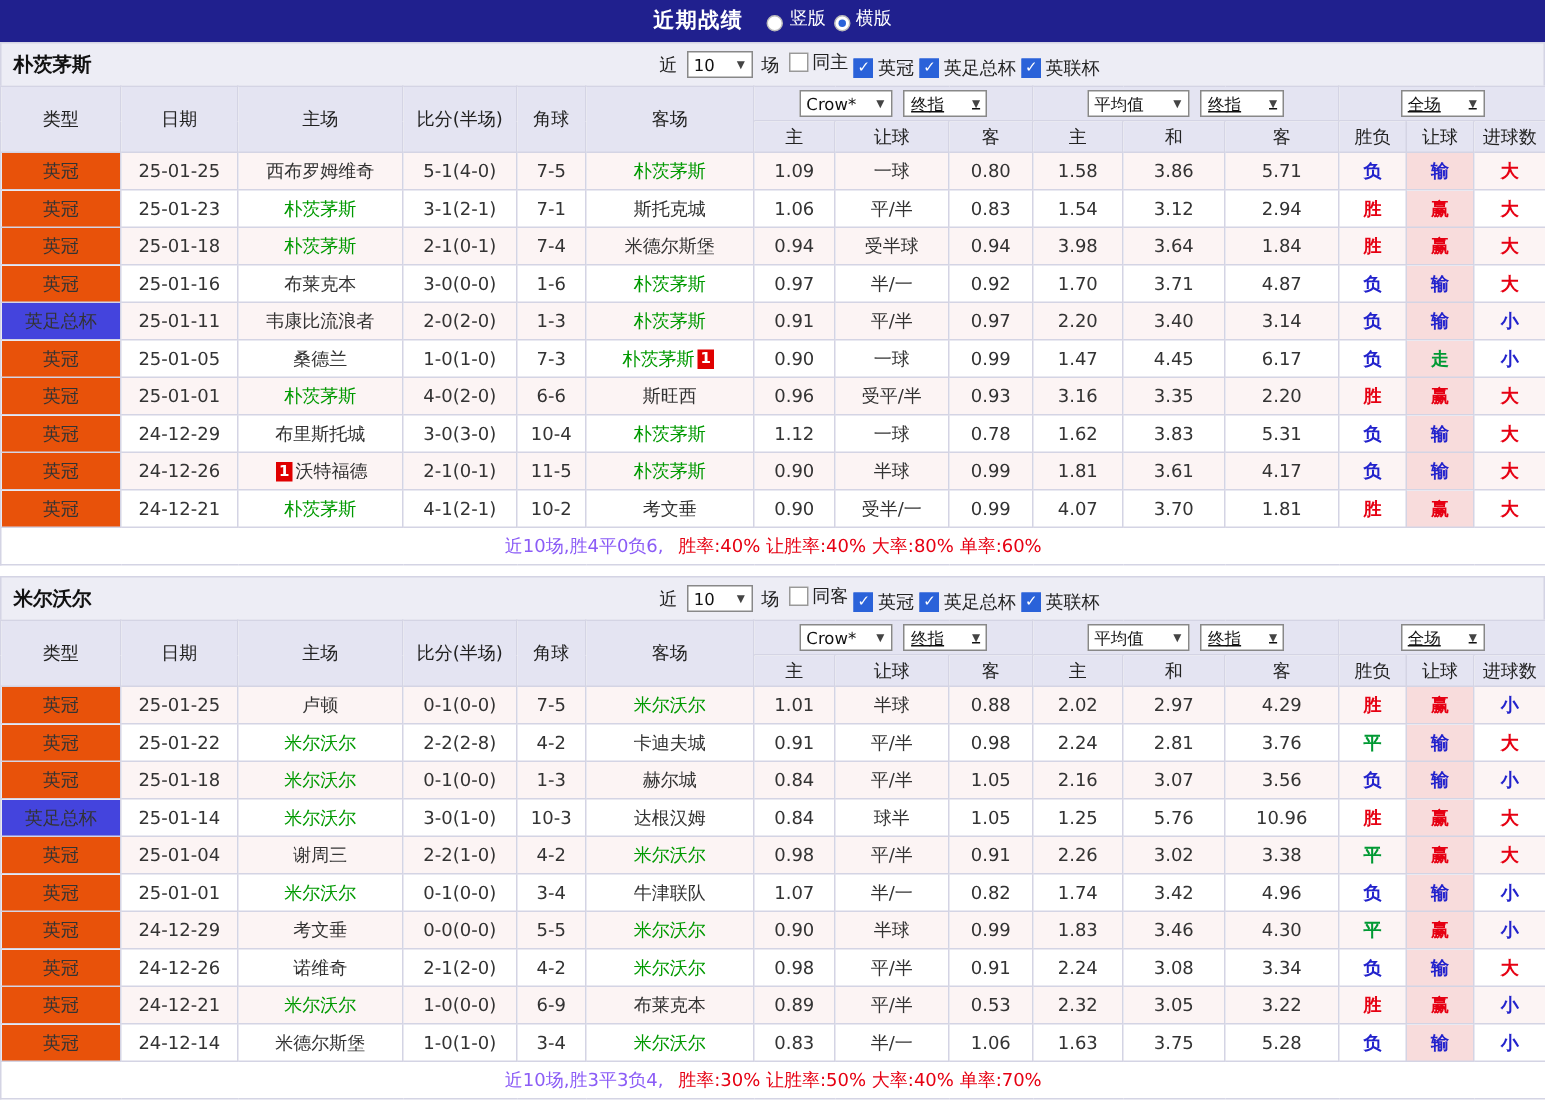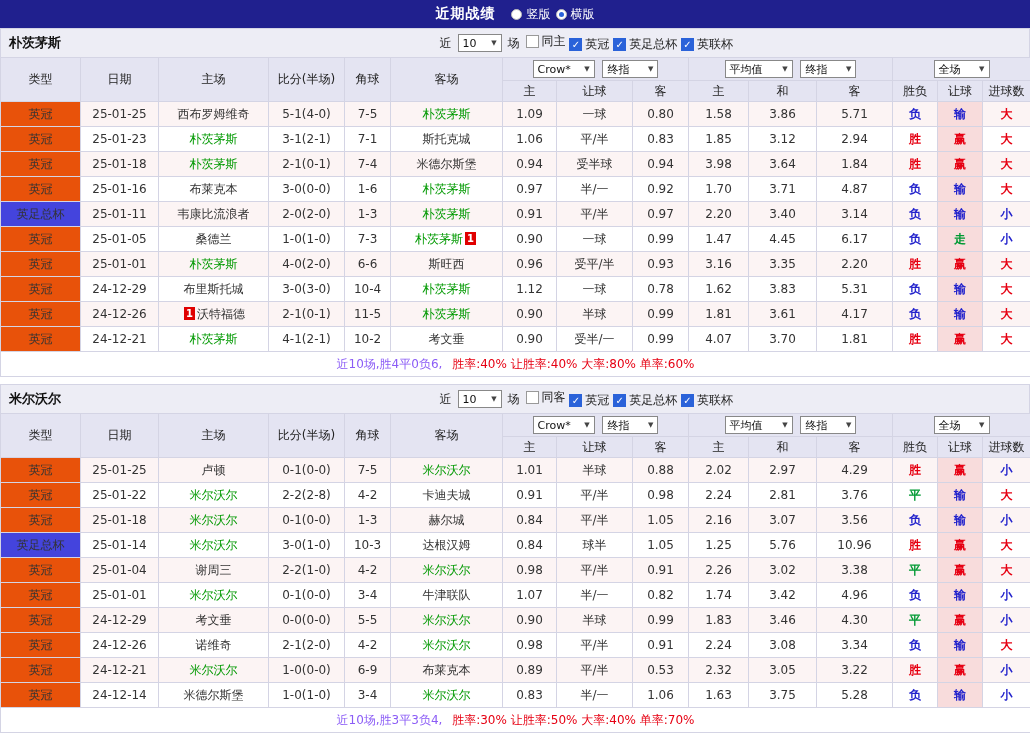--- a/index.html
+++ b/index.html
@@ -2,37 +2,37 @@
 <html style="--topbar_bg: #20208e; --header_bg: #e4e4f2; --filter_bg: #ededf5; --row_alt_bg: #fcf4f4; --handicap_result_bg: #f8dcdc; --border: #d4d4e4; --score_red: #e60012; --focus_green: #009900; --win_red: #e60012; --push_green: #009933; --lose_blue: #2222cc; --league_red_bg: #e8520a; --league_blue_bg: #4444dd; --check_blue: #2a62d9;"><head>
 <meta charset="utf-8">
 <style>
   * { margin:0; padding:0; box-sizing:border-box; }
   body { font-family:"DejaVu Sans","Liberation Sans",sans-serif; background:#fff; }
   .page { width:1030px; }
 
   .topbar { height:28px; display:flex; align-items:center; justify-content:center; gap:16px;
             background:var(--topbar_bg,#20208e); }
   .topbar-title { color:#fff; font-size:14px; font-weight:bold; letter-spacing:1px; }
-  .radio-item { display:inline-flex; align-items:center; gap:4px; color:#fff; font-size:12px; cursor:pointer; }
+  .radio-item { display:inline-flex; align-items:flex-end; gap:4px; color:#fff; font-size:12px; cursor:pointer; }
   .radio-circle { width:11px; height:11px; border-radius:50%; background:#fff; border:1px solid #bbb;
                   display:inline-block; position:relative; }
   .radio-circle.checked::after { content:""; position:absolute; left:2px; top:2px; width:5px; height:5px;
                   border-radius:50%; background:var(--check_blue,#2a62d9); }
 
   .section { margin-bottom:7px; }
   .filter-row { height:29px; background:var(--filter_bg,#ededf5); border:1px solid var(--border,#d4d4e4);
                 border-bottom:none; display:flex; align-items:center; padding:0 8px; font-size:12px; color:#222; }
   .team-name { font-weight:bold; font-size:13px; color:#111; }
   .filter-controls { margin-left:auto; display:flex; align-items:center; gap:6px; }
   .filter-spacer { width:282px; height:1px; }
 
   .dd { display:inline-flex; align-items:center; justify-content:space-between; border:1px solid #888;
         background:#fff; height:18px; padding:0 4px; font-size:11px; color:#111; cursor:pointer; }
   .dd .dd-arrow { font-size:7px; color:#444; margin-left:5px; }
-  .dd.w44 { min-width:44px; } .dd.w62 { min-width:62px; } .dd.w56 { min-width:56px; } .dd.w68 { min-width:68px; }
+  .dd.w44 { min-width:44px; } .dd.w62 { min-width:62px; } .dd.w56 { min-width:56px;text-decoration:underline; } .dd.w68 { min-width:68px; }
 
   .cb-item { display:inline-flex; align-items:center; gap:3px; cursor:pointer; }
   .cb-box { width:13px; height:13px; border:1px solid #999; background:#fff; font-size:10px;
             line-height:11px; text-align:center; color:#fff; }
   .cb-box.checked { background:var(--check_blue,#2a62d9); border-color:var(--check_blue,#2a62d9); }
 
   table.stats-table { width:1030px; table-layout:fixed; border-collapse:collapse; }
   .stats-table th, .stats-table td { border:1px solid var(--border,#d4d4e4); text-align:center;
             overflow:hidden; white-space:nowrap; }
   .stats-table thead th { background:var(--header_bg,#e4e4f2); font-weight:normal; font-size:12px;
@@ -194,21 +194,21 @@
   <tr class="match-row">
     <td class="league" style="background: rgb(232, 82, 10);">英冠</td>
     <td class="date">25-01-23</td>
     <td class="team home"><span class="team-link focus">朴茨茅斯</span></td>
     <td class="score">3-1(2-1)</td>
     <td class="corner">7-1</td>
     <td class="team away"><span class="team-link">斯托克城</span></td>
     <td class="odds">1.06</td>
     <td class="odds handicap">平/半</td>
     <td class="odds">0.83</td>
-    <td class="odds">1.85</td>
+    <td class="odds">1.54</td>
     <td class="odds">3.12</td>
     <td class="odds">2.94</td>
     <td class="res" style="color: rgb(230, 0, 18);">胜</td>
     <td class="res hres" style="color: rgb(230, 0, 18);">赢</td>
     <td class="res" style="color: rgb(230, 0, 18);">大</td>
   </tr>
 
   <tr class="match-row alt">
     <td class="league" style="background: rgb(232, 82, 10);">英冠</td>
     <td class="date">25-01-18</td>

